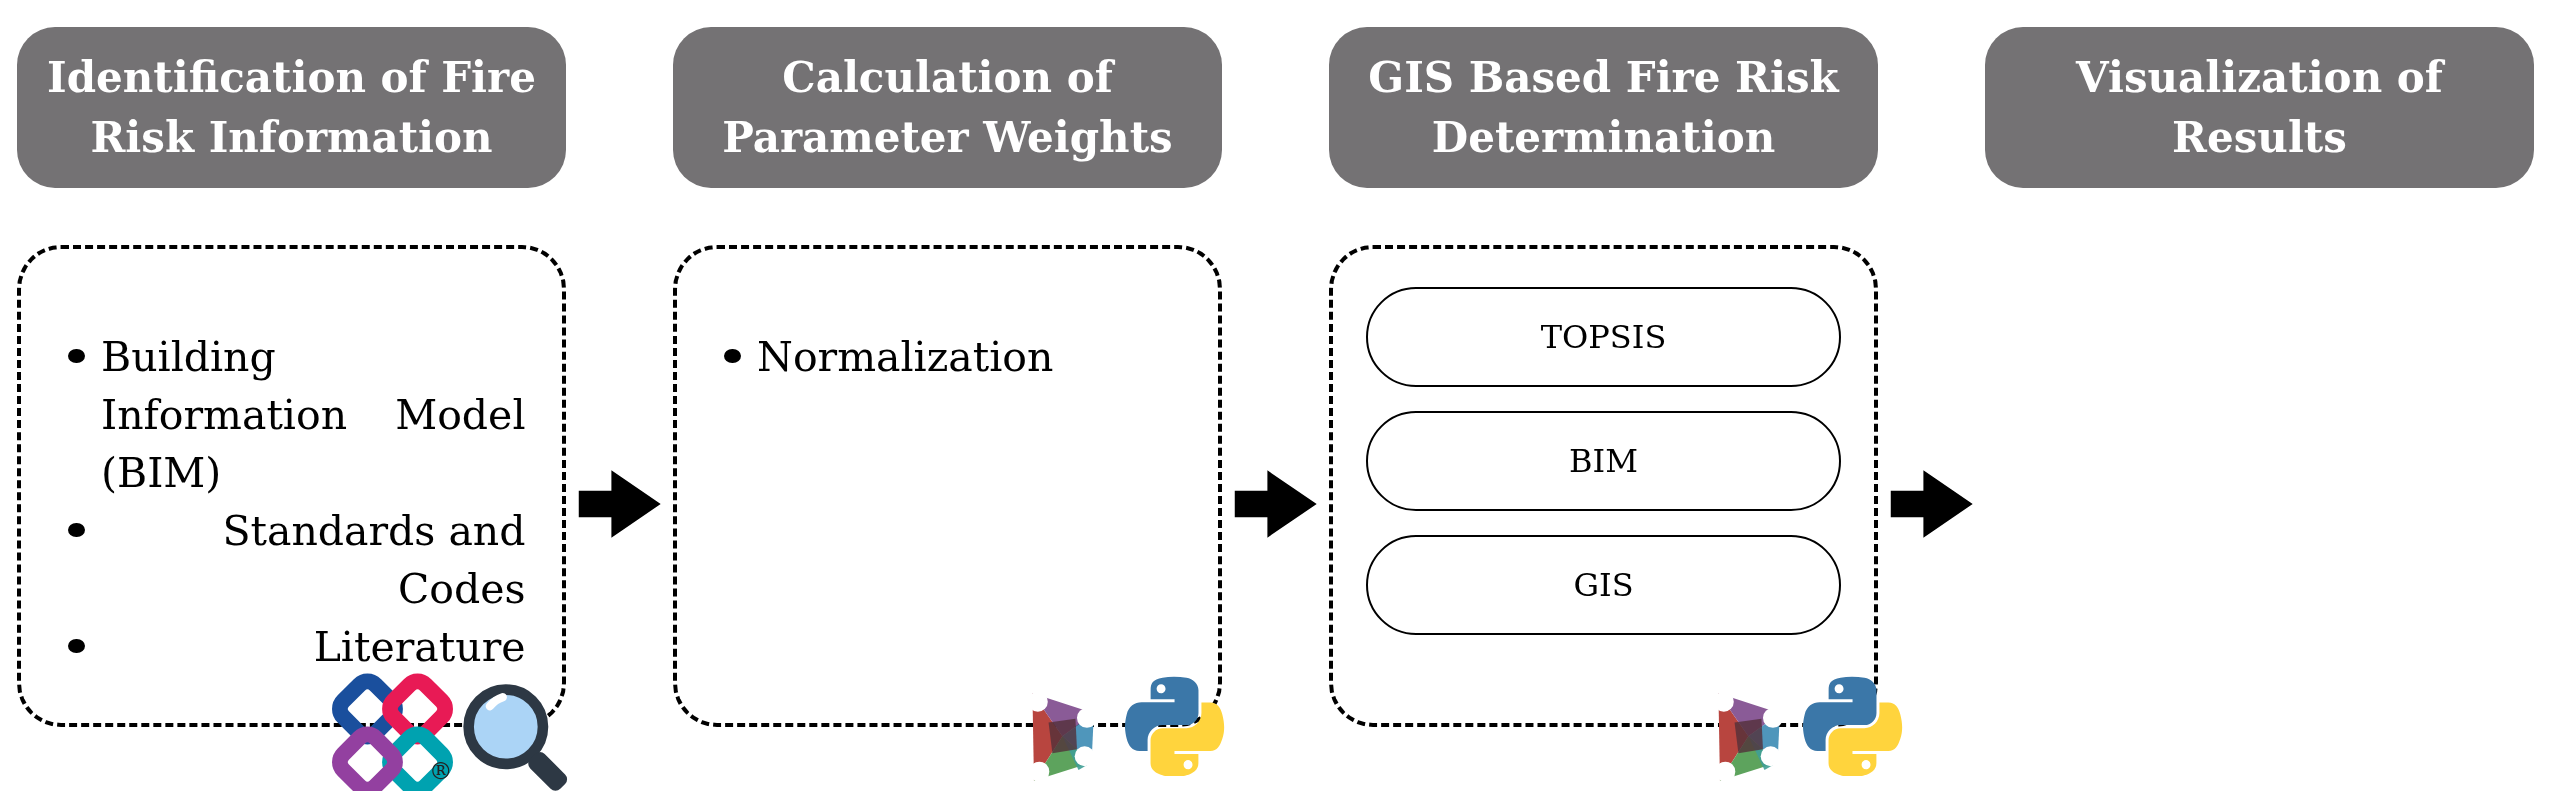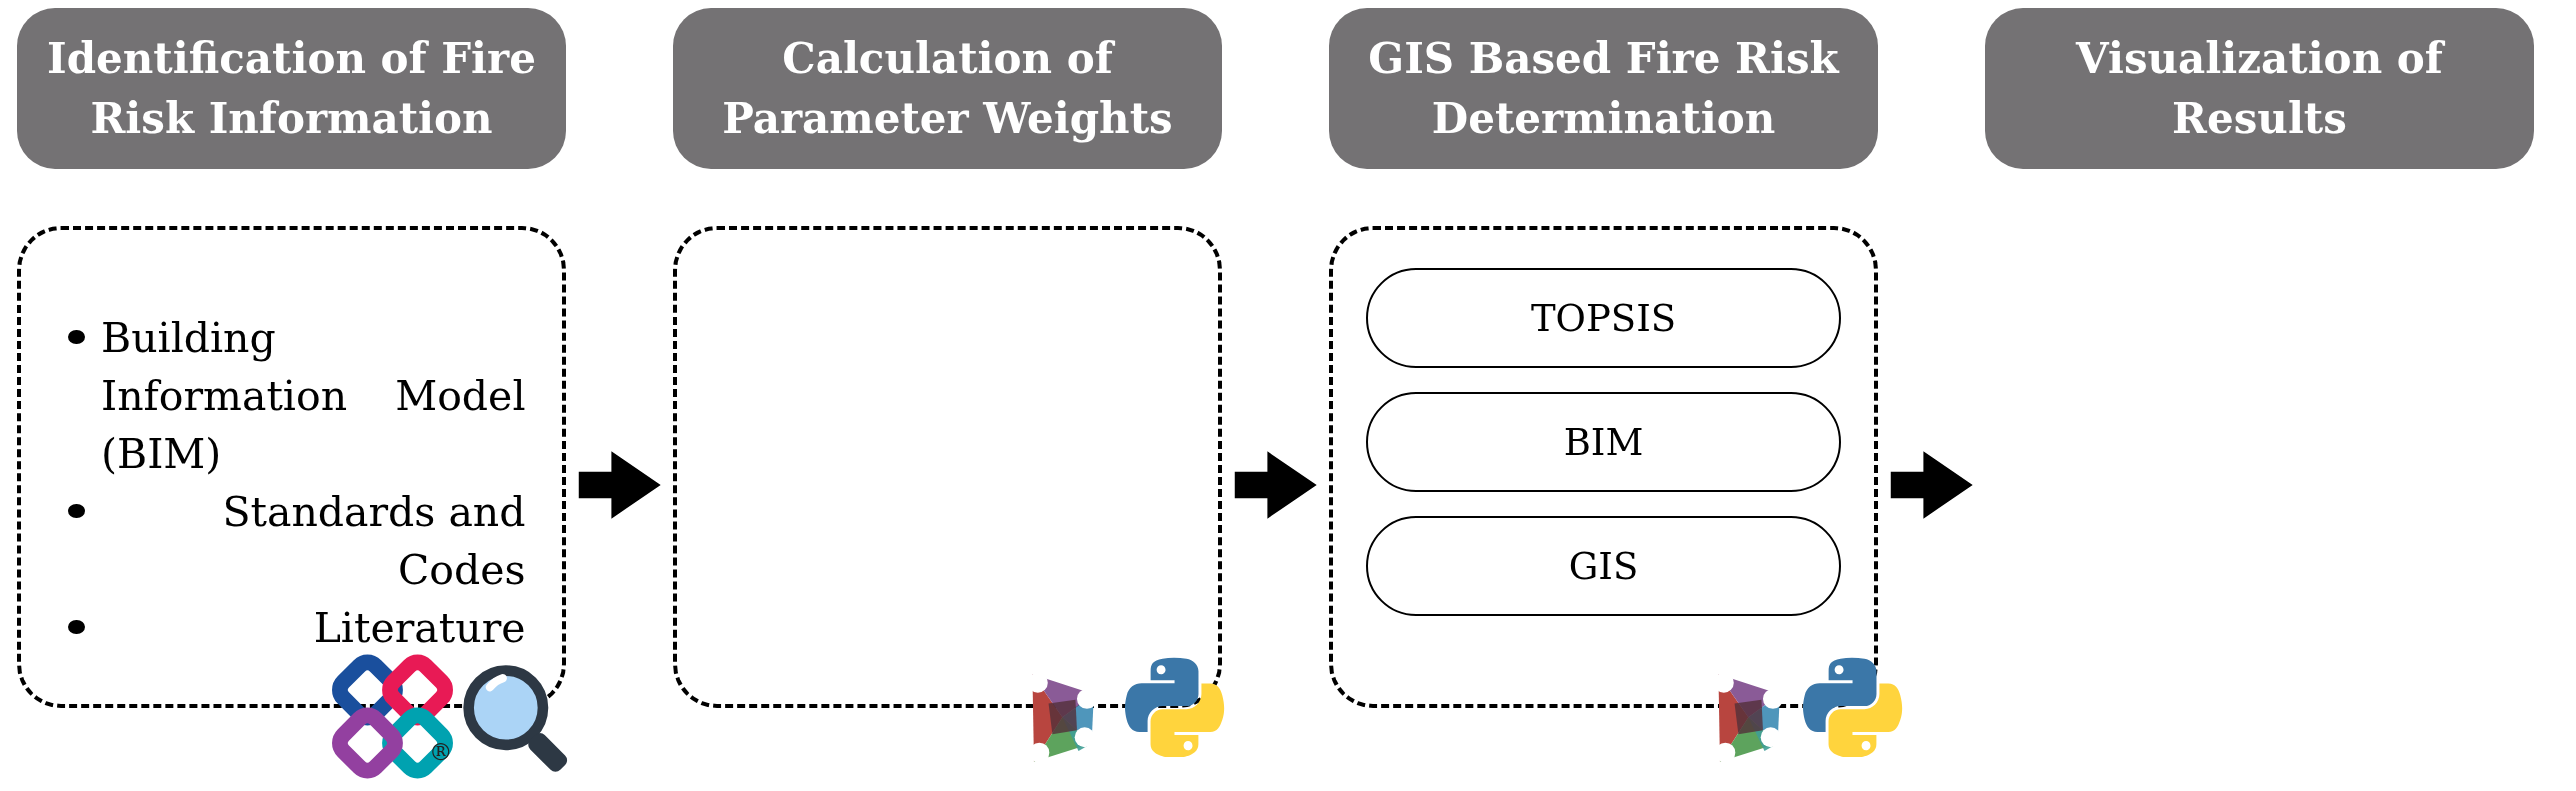--- a/index.html
+++ b/index.html
@@ -1,21 +1,21 @@
 <!DOCTYPE html>
 <html style="font-size:12.5px"><head>
 <meta charset="utf-8">
 <style>
   html,body{margin:0;padding:0;background:#ffffff;}
   body{
     width:2576px;height:792px;overflow:hidden;position:relative;
     font-family:"DejaVu Serif","Liberation Serif",serif;color:#000;
   }
   .flow{
-    position:absolute;left:17px;top:8px;
+    position:absolute;left:17px;top:27px;
     display:grid;
     grid-template-columns:549px 107px 549px 107px 549px 107px 549px;
   }
   .col{width:549px;}
   .hdr{
     height:161px;background:#747274;border-radius:38px;
     display:flex;flex-direction:column;align-items:center;justify-content:center;
     color:#fff;font-weight:bold;font-size:42px;line-height:60px;text-align:center;
   }
   .box{
@@ -30,21 +30,21 @@
     content:"";position:absolute;left:6.3px;top:21px;width:16.5px;height:14px;
     border-radius:50%;background:#000;
   }
   .w1 li{max-width:459px;text-align:right;}
   .w1 li.justify{text-align:justify;}
   .w2 li{max-width:376px;}
   .pills{padding-top:38px;}
   .pill{
     width:475px;height:100px;margin:0 auto 24px auto;box-sizing:border-box;
     border:2.7px solid #000;border-radius:52px;
-    display:flex;align-items:center;justify-content:center;font-size:37px;
+    display:flex;align-items:center;justify-content:center;font-size:32px;
   }
   .gap{position:relative;}
   .arrow{position:absolute;top:441px;left:50%;transform:translateX(-50%);}
   .icon{position:absolute;z-index:5;}
   .reg{position:absolute;z-index:6;font-size:23.5px;color:#222;
        font-family:"DejaVu Serif","Liberation Serif",serif;}
 </style>
 </head>
 <body>
 
@@ -84,20 +84,21 @@
     </svg>
   </div>
 
   <div class="col">
     <div class="hdr">
       <div>Calculation of</div>
       <div>Parameter Weights</div>
     </div>
     <div class="box">
       <ul class="bullets w2">
+        <li>Normalization</li>
       </ul>
       <svg class="icon" style="left:337px;top:427px" width="96" height="116" viewBox="0 0 125 150">
         <polygon points="24,22 63,78 26,136" fill="#b8453f"></polygon>
         <polygon points="24,22 104,48 63,78" fill="#8a5b97"></polygon>
         <polygon points="104,48 101,112 63,78" fill="#4f96bb"></polygon>
         <polygon points="101,112 26,136 63,78" fill="#5da35d"></polygon>
         <polygon points="101,112 63,78 84,122" fill="#3f9e96" opacity="0.9"></polygon>
         <polygon points="45,60 80,55 82,95 50,100" fill="#53303a" opacity="0.8"></polygon>
         <circle cx="31" cy="33" r="13" fill="#fff"></circle>
         <circle cx="95" cy="54" r="13" fill="#fff"></circle>

